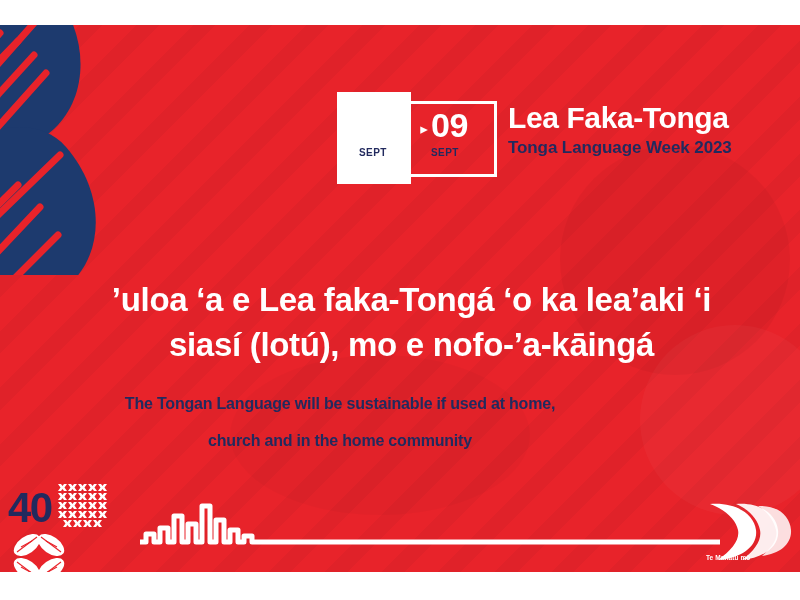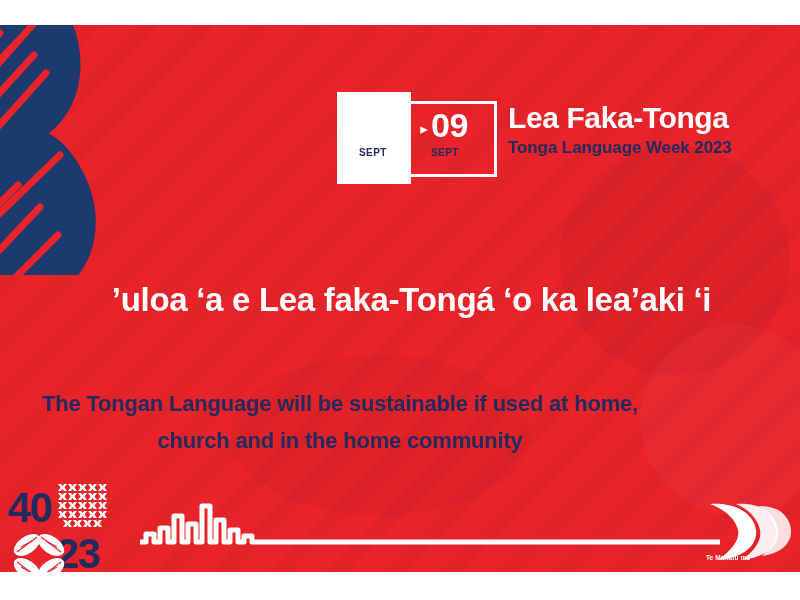--- a/index.html
+++ b/index.html
@@ -182,21 +182,21 @@
   .headline .hl-line.l1 { margin-left: 0px; }
 
   
   .subhead {
     position: absolute;
     left: 0;
     top: 360px;
     width: 680px;
     text-align: center;
     color: #222a5e;
-    font-size: 22px;
+    font-size: 16px;
     font-weight: bold;
     line-height: 37px;
     letter-spacing: -0.2px;
   }
   .subhead .sh-line {
     display: block;
     white-space: nowrap;
   }
 
   
@@ -312,33 +312,33 @@
       </div>
     </div>
 
     <div class="title-wrap">
       <div class="title-main">Lea Faka-Tonga</div>
       <div class="title-sub">Tonga Language Week 2023</div>
     </div>
 
     <div class="headline">
       <span class="hl-line l1">’uloa ‘a e Lea faka-Tongá ‘o ka lea’aki ‘i</span>
+      <span class="hl-line l2">siasí (lotú), mo e nofo-’a-kāingá</span>
     </div>
 
     <div class="subhead">
       <span class="sh-line">The Tongan Language will be sustainable if used at home,</span>
       <span class="sh-line">church and in the home community</span>
     </div>
 
     <div class="footer">
 
       <div class="plw-logo">
 
         <div class="plw-num n20">40</div>
-        <div class="plw-num n23">23</div>
 
         <svg style="position:absolute;left:96px;top:4px;width:50px;height:44px;" viewBox="0 0 50 44">
           <g fill="#ffffff">
             <g id="xrow">
               <path d="M0,0 L3,0 L4.5,2 L6,0 L9,0 L6.5,3.5 L9,7 L6,7 L4.5,5 L3,7 L0,7 L2.5,3.5 Z"></path>
             </g>
             <use href="#xrow" x="10" y="0"></use>
               <use href="#xrow" x="20" y="0"></use>
               <use href="#xrow" x="30" y="0"></use>
               <use href="#xrow" x="40" y="0"></use>

